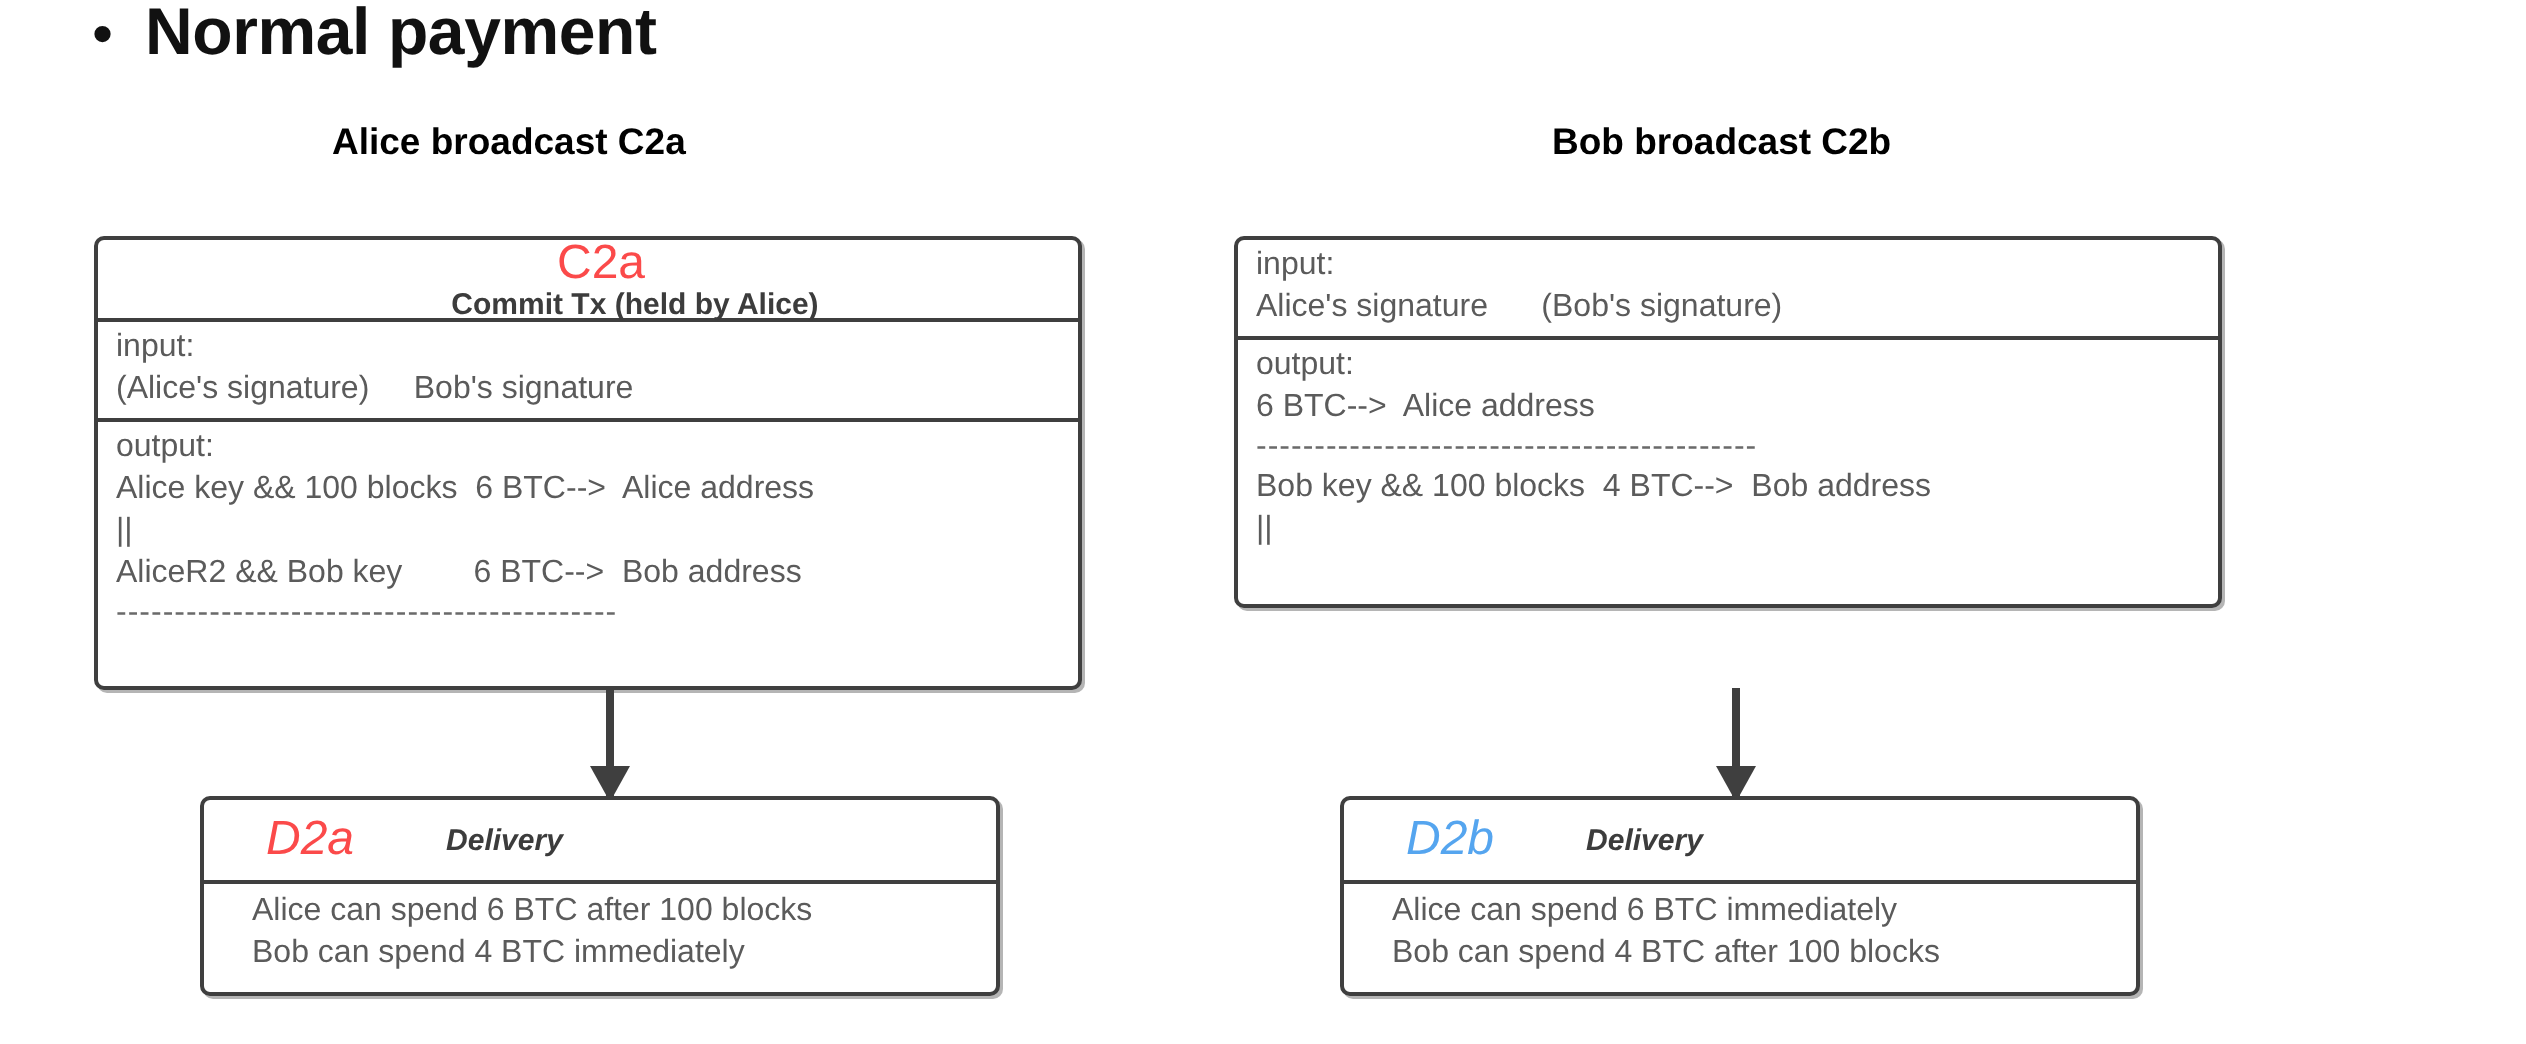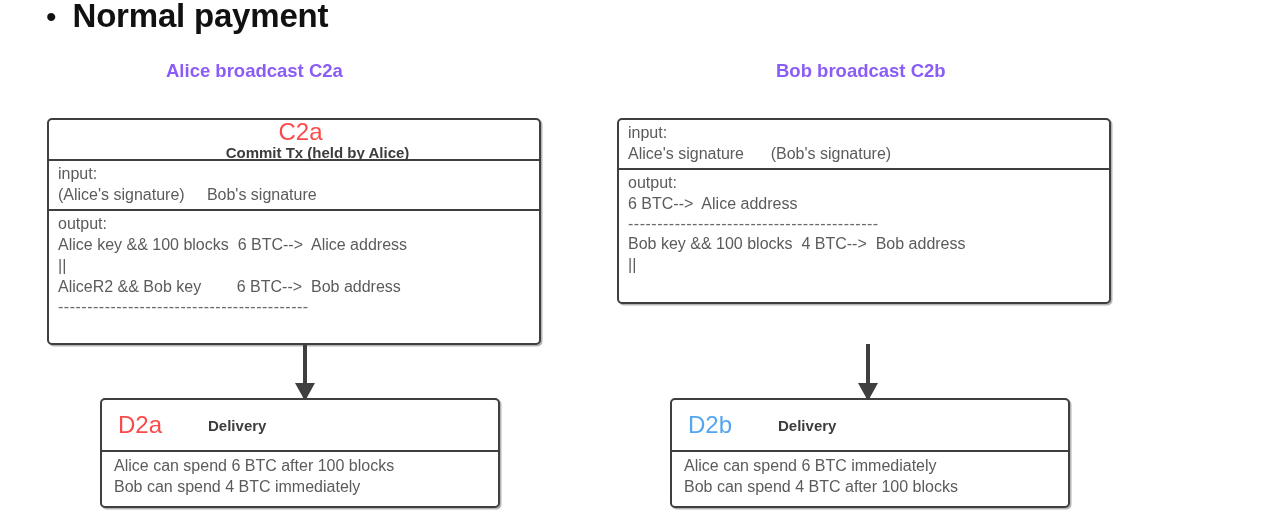--- a/index.html
+++ b/index.html
@@ -35,21 +35,21 @@
     color: #111111;
     letter-spacing: -0.2px;
     line-height: 1.15;
   }
 
   
   .col-heading {
     position: absolute;
     font-size: 18.5px;
     font-weight: bold;
-    color: #8b5cf6;
+    color: #000000;
     white-space: nowrap;
   }
   #heading-left  { left: 166px; top: 60px; }
   #heading-right { left: 776px; top: 60px; }
 
   
   .card {
     position: absolute;
     background: #ffffff;
     border: 2px solid #3f3f3f;
@@ -98,23 +98,23 @@
   #card-c2b { left: 617px; top: 118px; width: 494px; }
   #card-c2a .card-header, #card-c2b .card-header { height: 41px; padding-left: 13px; flex-direction: column; }
   #card-c2a .card-header .hdr-title { margin-left: 34px; }
   #card-c2b .card-header .hdr-title { margin-left: 34px; }
   .input-section { height: 50px; }
   .output-section { height: 132px; }
 
   
   #card-d2a { left: 100px; top: 398px; width: 400px; }
   #card-d2b { left: 670px; top: 398px; width: 400px; }
-  .delivery-header { height: 52px; padding-left: 16px; }
+  .delivery-header { height: 42px; padding-left: 31px; font-style: italic; }
   .delivery-header .hdr-title { margin-left: 46px; }
-  .delivery-body { height: 54px; padding-left: 12px; padding-top: 3px; }
+  .delivery-body { height: 54px; padding-left: 24px; padding-top: 3px; }
 
   
   .arrow {
     position: absolute;
     width: 4px;
     background: #3f3f3f;
   }
   .arrow .head {
     position: absolute;
     left: 50%;

